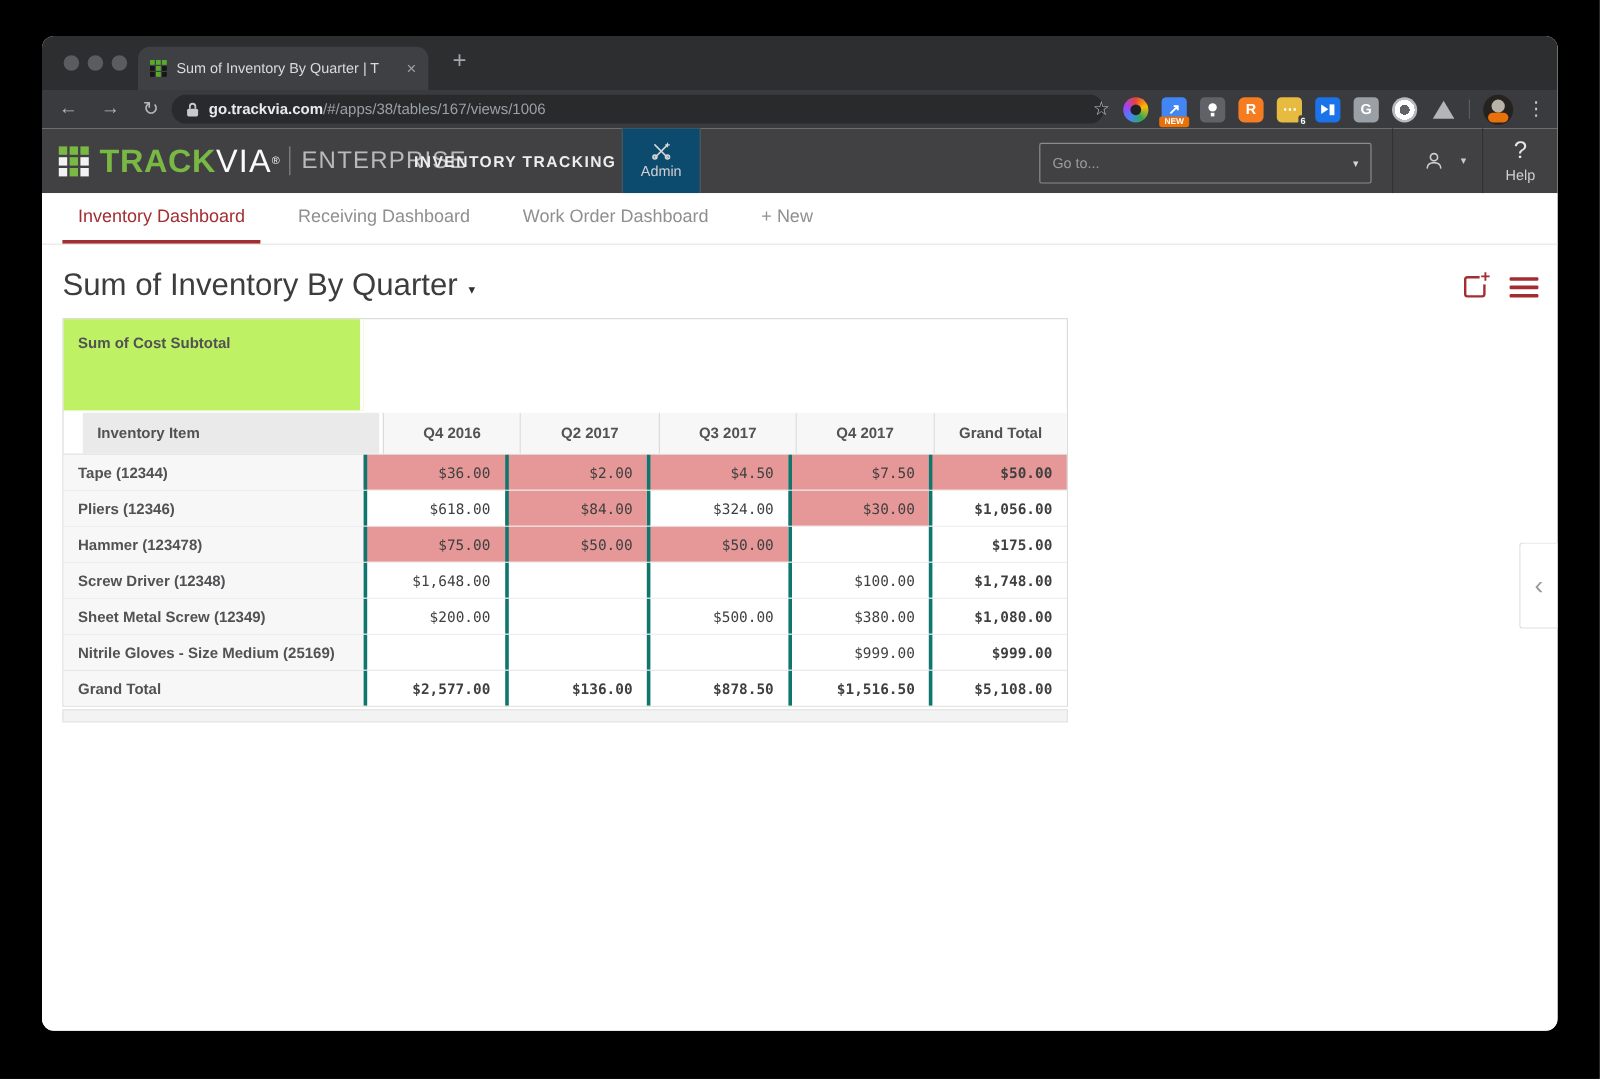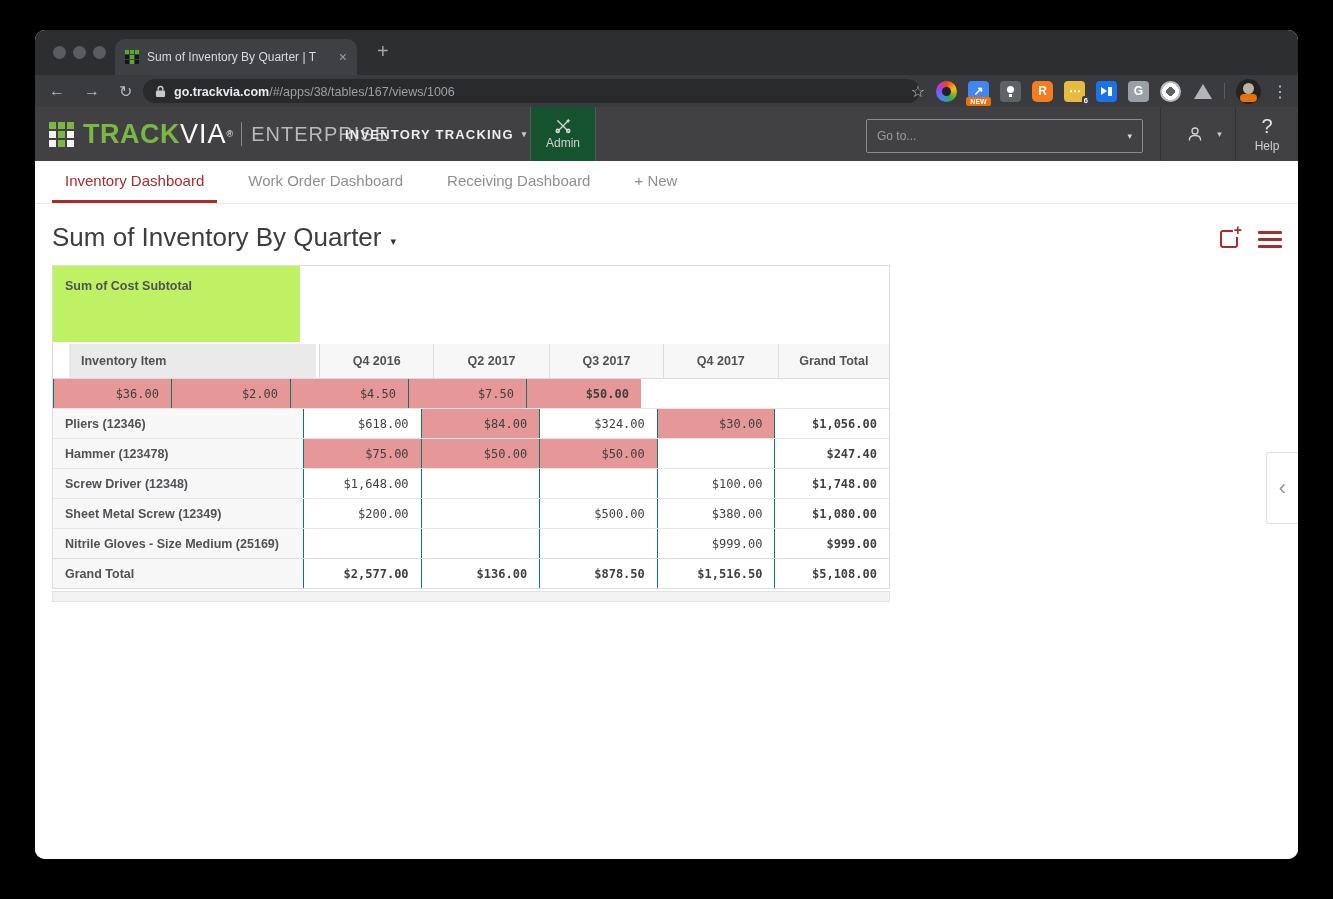--- a/index.html
+++ b/index.html
@@ -64,21 +64,21 @@
   .logo-grid { width:25px; height:25px; display:grid; grid-template-columns:repeat(3,1fr); gap:2px; margin-right:9px; }
   .logo-grid i { background:#79b943; } .logo-grid i.w { background:#f2f2f2; }
   .logo-track { color:#79b943; font-size:27px; font-weight:bold; letter-spacing:.5px; }
   .logo-via { color:#fafafa; font-size:27px; font-weight:300; letter-spacing:1px; }
   .logo-reg { color:#fafafa; font-size:9px; vertical-align:top; line-height:20px; }
   .logo-sep { width:1px; height:24px; background:#85858a; margin:0 9px 0 8px; }
   .logo-ent { color:#b9b9bb; font-size:20px; font-weight:300; letter-spacing:1px; }
   .app-menu { position:absolute; left:310px; top:0; height:54px; display:flex; align-items:center; gap:8px;
               color:#ededed; font-size:13px; font-weight:bold; letter-spacing:1.2px; }
   .caret { font-size:9px; color:#c9c9c9; }
-  .admin { position:absolute; left:495px; top:0; width:66px; height:54px; background:#14532d;
+  .admin { position:absolute; left:483px; top:0; width:66px; height:54px; background:#0c4a6e;
            border-left:1px solid #575759; border-right:1px solid #575759; display:flex; flex-direction:column;
            align-items:center; justify-content:center; gap:2px; }
   .admin-label { font-size:12px; color:#d0d0d0; }
   .goto { position:absolute; left:831px; top:12px; width:277px; height:30px; border:1px solid #8b8b8d;
           border-radius:2px; display:flex; align-items:center; justify-content:space-between;
           color:#9c9c9e; font-size:12px; padding:16px 10px; }
   .goto .caret{ color:#d6d6d6; }
   .hd-sep { position:absolute; top:0; width:1px; height:54px; background:#323234; }
   .user { position:absolute; left:1138px; top:0; width:62px; height:54px; display:flex; align-items:center;
           justify-content:center; gap:13px; }
@@ -117,21 +117,21 @@
   .ph-rowhdr { width:250px; flex:none; background:#eaeaeb; border-right:3px solid #fff; display:flex;
                align-items:center; padding-left:12px; font-weight:bold; }
   .col-h { background:#f7f7f8; display:flex; align-items:center; justify-content:center; font-weight:bold;
            border-left:1px solid #dcdcdc; }
   .w0{width:118px} .w1{width:119px} .w2{width:118px} .w3{width:118px} .w4{width:115px}
 
   .prow { display:flex; height:30px; border-top:1px solid #e6e6e6; }
   .pbody .prow:first-child { border-top:1px solid #dcdcdc; }
   .rlabel { width:250px; flex:none; background:#f7f7f8; font-weight:bold; display:flex; align-items:center;
             padding-left:12px; }
-  .cell { border-left:1px solid #0f766e; display:flex; align-items:center; justify-content:flex-end;
+  .cell { border-left:3px solid #0f766e; display:flex; align-items:center; justify-content:flex-end;
           padding-right:12px; font-family:"DejaVu Sans Mono",monospace; font-size:12px; color:#3f3f3f;
           background:#fff; }
   .cell.hl { background:#e69898; }
   .prow .cell:last-child { font-weight:bold; }
   .prow.total { border-top:1px solid #dcdcdc; }
   .prow.total .cell { font-weight:bold; }
 
   .scroll-strip { margin:2px 0 0 17px; width:838px; height:11px; background:#f3f3f4; border:1px solid #e3e3e3; }
 
   .panel-toggle { position:absolute; top:422px; right:0; width:32px; height:72px; background:#fff;
@@ -261,22 +261,22 @@
     <div class="help">
       <span class="help-q">?</span>
       <span class="help-label">Help</span>
     </div>
   </div>
 
   <div class="content">
 
     <div class="dash-tabs">
       <div class="dtab active">Inventory Dashboard</div>
+      <div class="dtab">Receiving Dashboard</div>
       <div class="dtab">Work Order Dashboard</div>
-      <div class="dtab">Receiving Dashboard</div>
       <div class="dtab">+ New</div>
     </div>
 
     <div class="page-head">
       <div class="page-title">
         <span>Sum of Inventory By Quarter</span>
         <span class="title-caret">▾</span>
       </div>
       <div class="head-icons">
         <span class="addrec">
@@ -297,41 +297,42 @@
       <div class="ph-cols">
         <div class="ph-rowhdr">Inventory Item</div>
         <div class="col-h w0">Q4 2016</div>
         <div class="col-h w1">Q2 2017</div>
         <div class="col-h w2">Q3 2017</div>
         <div class="col-h w3">Q4 2017</div>
         <div class="col-h w4">Grand Total</div>
       </div>
       <div class="pbody">
         <div class="prow">
+          <div class="rlabel">Tape (12344)</div>
           <div class="cell w0 hl">$36.00</div>
           <div class="cell w1 hl">$2.00</div>
           <div class="cell w2 hl">$4.50</div>
           <div class="cell w3 hl">$7.50</div>
           <div class="cell w4 hl">$50.00</div>
         </div>
         <div class="prow">
           <div class="rlabel">Pliers (12346)</div>
           <div class="cell w0">$618.00</div>
           <div class="cell w1 hl">$84.00</div>
           <div class="cell w2">$324.00</div>
           <div class="cell w3 hl">$30.00</div>
           <div class="cell w4">$1,056.00</div>
         </div>
         <div class="prow">
           <div class="rlabel">Hammer (123478)</div>
           <div class="cell w0 hl">$75.00</div>
           <div class="cell w1 hl">$50.00</div>
           <div class="cell w2 hl">$50.00</div>
           <div class="cell w3"></div>
-          <div class="cell w4">$247.40</div>
+          <div class="cell w4">$175.00</div>
         </div>
         <div class="prow">
           <div class="rlabel">Screw Driver (12348)</div>
           <div class="cell w0">$1,648.00</div>
           <div class="cell w1"></div>
           <div class="cell w2"></div>
           <div class="cell w3">$100.00</div>
           <div class="cell w4">$1,748.00</div>
         </div>
         <div class="prow">

